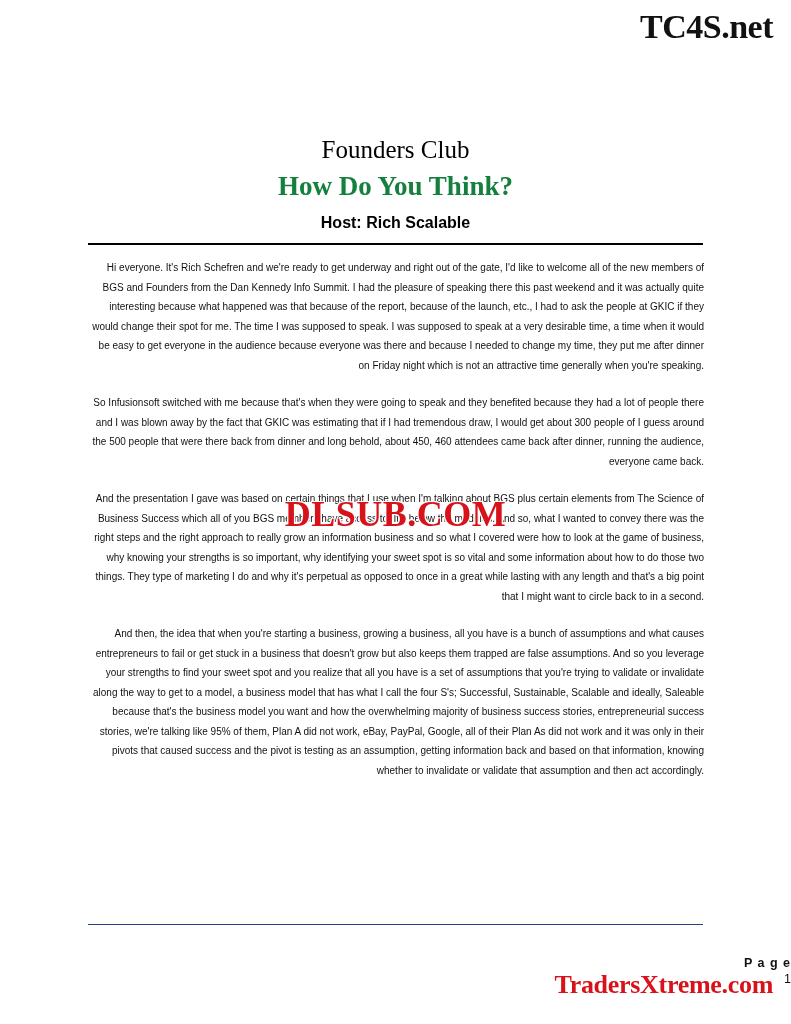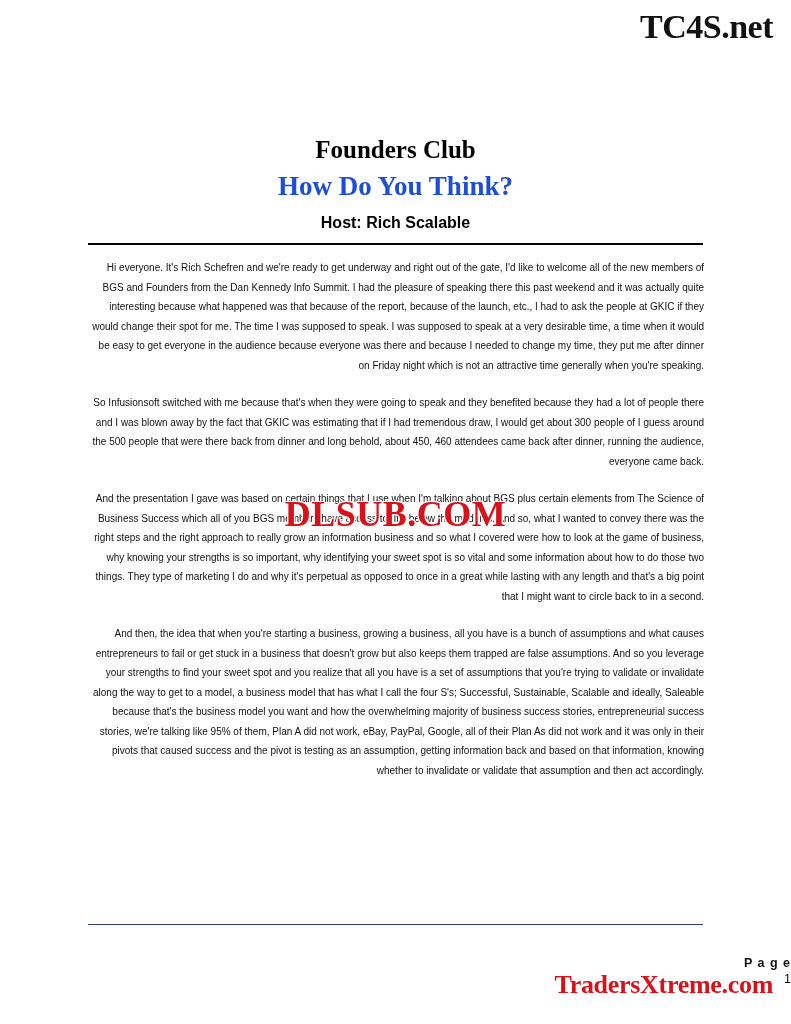--- a/index.html
+++ b/index.html
@@ -46,32 +46,32 @@
 
   .title-block {
     position: absolute;
     top: 136px;
     left: 0;
     width: 791px;
     text-align: center;
   }
   .club-name {
     font-family: "Liberation Serif", serif;
-    font-weight: bold;
+    font-weight: normal;
     font-size: 25px;
     color: #000000;
     letter-spacing: 0px;
     margin: 0;
     line-height: 1.15;
   }
   .doc-title {
     font-family: "Liberation Serif", serif;
     font-weight: bold;
     font-size: 27px;
-    color: #1d4ed8;
+    color: #15803d;
     margin: 6px 0 12px 0;
     line-height: 1.15;
     text-align: center;
   }
   .host-line {
     font-family: "Liberation Sans", sans-serif;
     font-weight: bold;
     font-size: 16px;
     color: #000000;
     margin: 10px 0 0 0;

